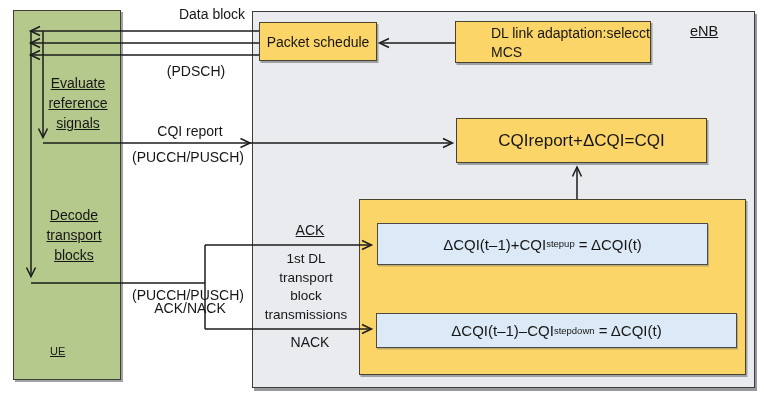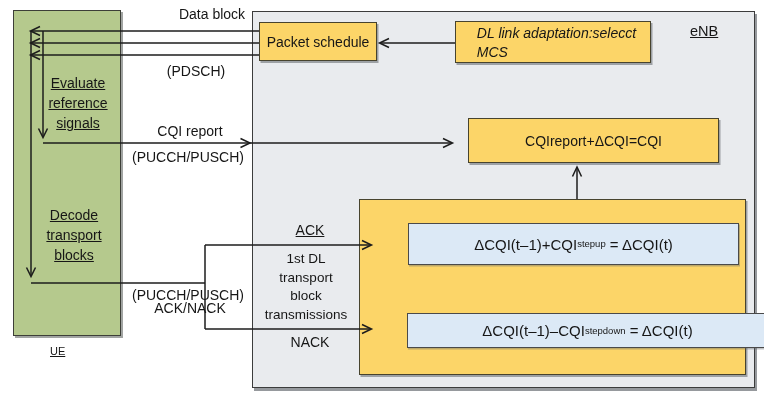--- a/index.html
+++ b/index.html
@@ -6,42 +6,42 @@
   *{box-sizing:border-box;}
   #stage{
     position:relative;width:764px;height:404px;background:#ffffff;overflow:hidden;
     font-family:"Liberation Sans","DejaVu Sans",sans-serif;color:#161616;
   }
   .abs{position:absolute;text-decoration:underline;}
   .panel{
     position:absolute;border:1.6px solid #3d3f38;
   }
   .ue-panel{
-    left:13px;top:10px;width:108px;height:326px;
+    left:13px;top:10px;width:108px;height:370px;
     background:var(--ue-fill,#b5c98d);
     box-shadow:2px 2px 0 rgba(110,115,112,.65);
   }
   .enb-panel{
     left:252px;top:11px;width:503px;height:377px;
     background:var(--enb-fill,#e9ebee);border-color:#3c3c3c;
     box-shadow:2px 3px 0 rgba(105,110,115,.7);
   }
   .ybox{
     position:absolute;background:var(--process-fill,#fcd568);
     border:1.6px solid #47432e;
     box-shadow:1.5px 2px 0 rgba(95,100,105,.55);
     display:flex;align-items:center;justify-content:center;
     font-size:14px;
   }
   .bbox{
     position:absolute;background:var(--formula-fill,#dce9f6);
     border:1.4px solid #4a4a4a;
     box-shadow:1px 1.5px 0 rgba(95,100,105,.4);
     display:flex;align-items:center;justify-content:center;
-    font-size:15px;white-space:pre;margin-left:31px;
+    font-size:15px;white-space:pre;
   }
   .bbox sub{font-size:9.5px;line-height:0;}
   .lbl{
     position:absolute;transform:translateX(-50%);
     font-size:14px;white-space:nowrap;z-index:3;
   }
   .preline{white-space:pre-line;text-align:center;}
   #connectors{position:absolute;left:0;top:0;z-index:2;pointer-events:none;}
   .note{position:absolute;transform:translateX(-50%);text-align:center;z-index:1;}
 </style>
@@ -61,26 +61,26 @@
   </div>
 
   <div class="panel enb-panel">
     <div class="abs" style="left:437px;top:11px;font-size:14.5px;">eNB</div>
   </div>
 
   <div class="ybox" style="left:259px;top:22px;width:118px;height:39px;">
     <span>Packet schedule</span>
   </div>
 
-  <div class="ybox" style="left:455px;top:21px;width:196px;height:42px;justify-content:center;align-items:flex-start;padding:2px 0 0 7px;line-height:19px;font-style:italic;">
+  <div class="ybox" style="left:455px;top:21px;width:196px;height:42px;justify-content:flex-end;align-items:flex-start;padding:2px 0 0 7px;line-height:19px;">
     <span class="preline" style="text-align:left;">DL link adaptation:selecct
 MCS</span>
   </div>
 
-  <div class="ybox" style="left:468px;top:118px;width:251px;height:45px;font-size:14px;">
+  <div class="ybox" style="left:456px;top:118px;width:251px;height:45px;font-size:17px;">
     <span>CQIreport+ΔCQI=CQI</span>
   </div>
 
   <div class="ybox" style="left:359px;top:199px;width:387px;height:176px;"></div>
 
   <div class="bbox" style="left:377px;top:223px;width:331px;height:42px;">
     <span>ΔCQI(t–1)+CQI</span><sub>stepup</sub><span> = ΔCQI(t)</span>
   </div>
 
   <div class="bbox" style="left:376px;top:313px;width:361px;height:35px;">

